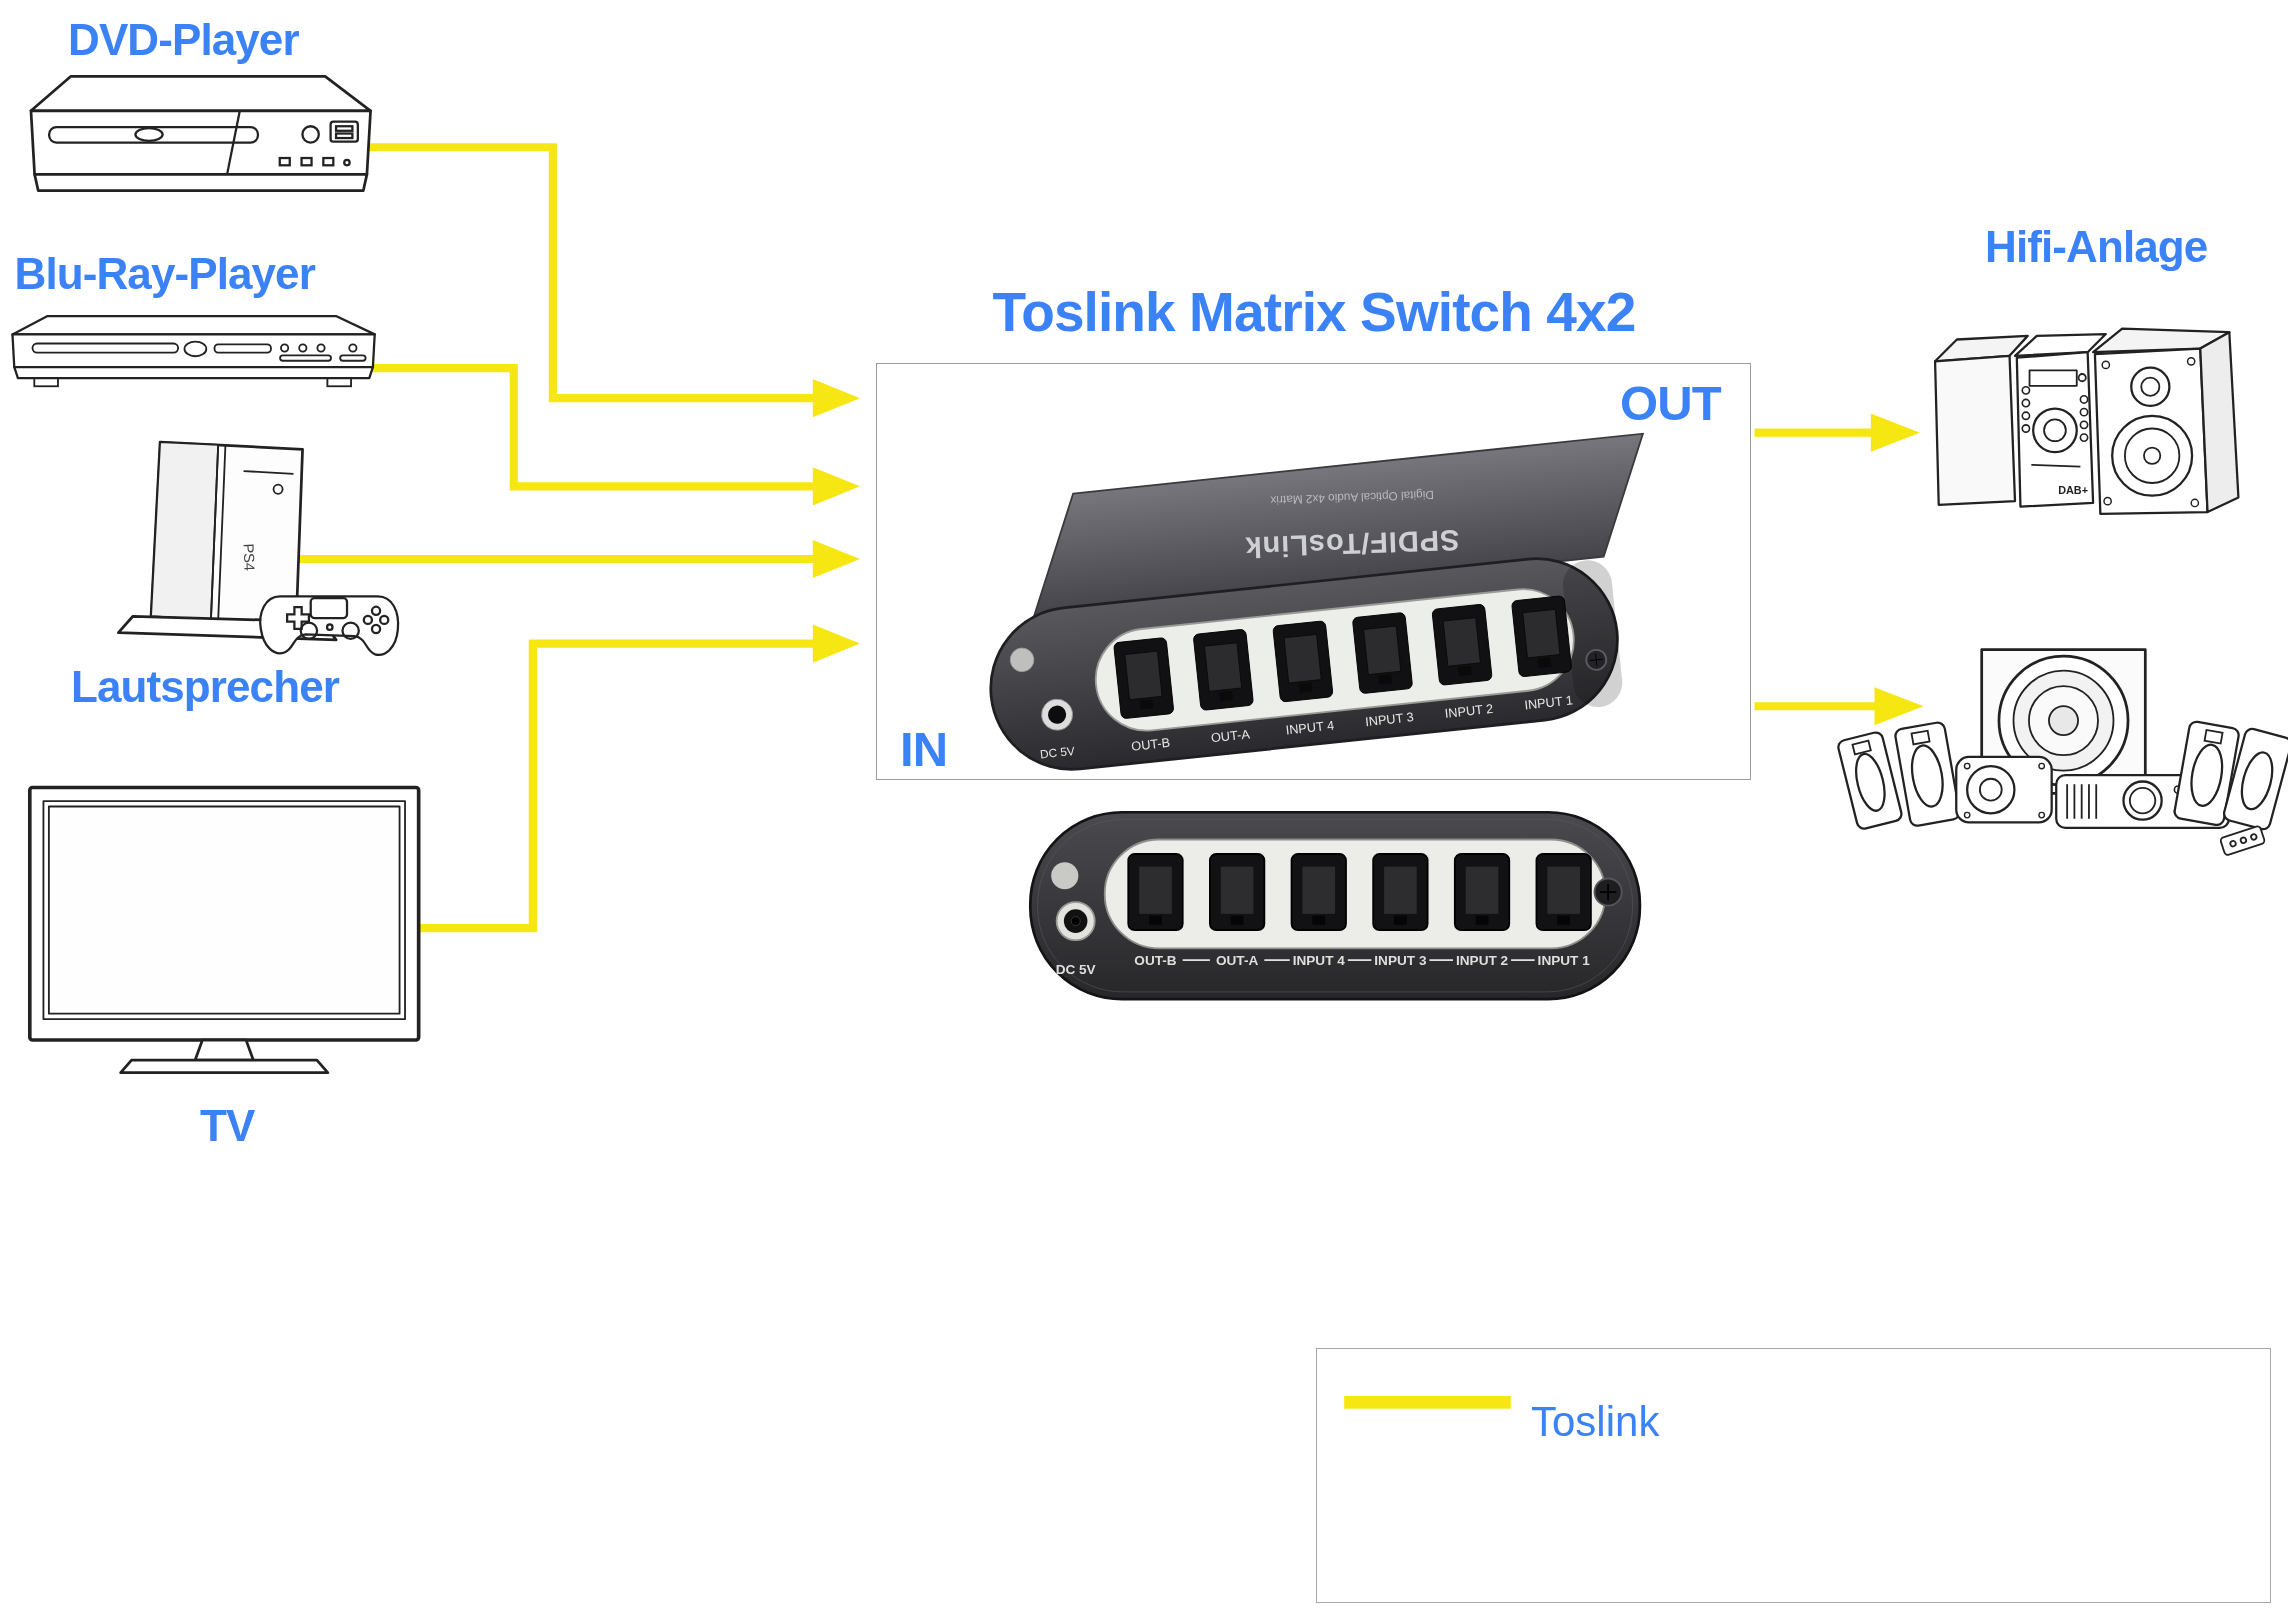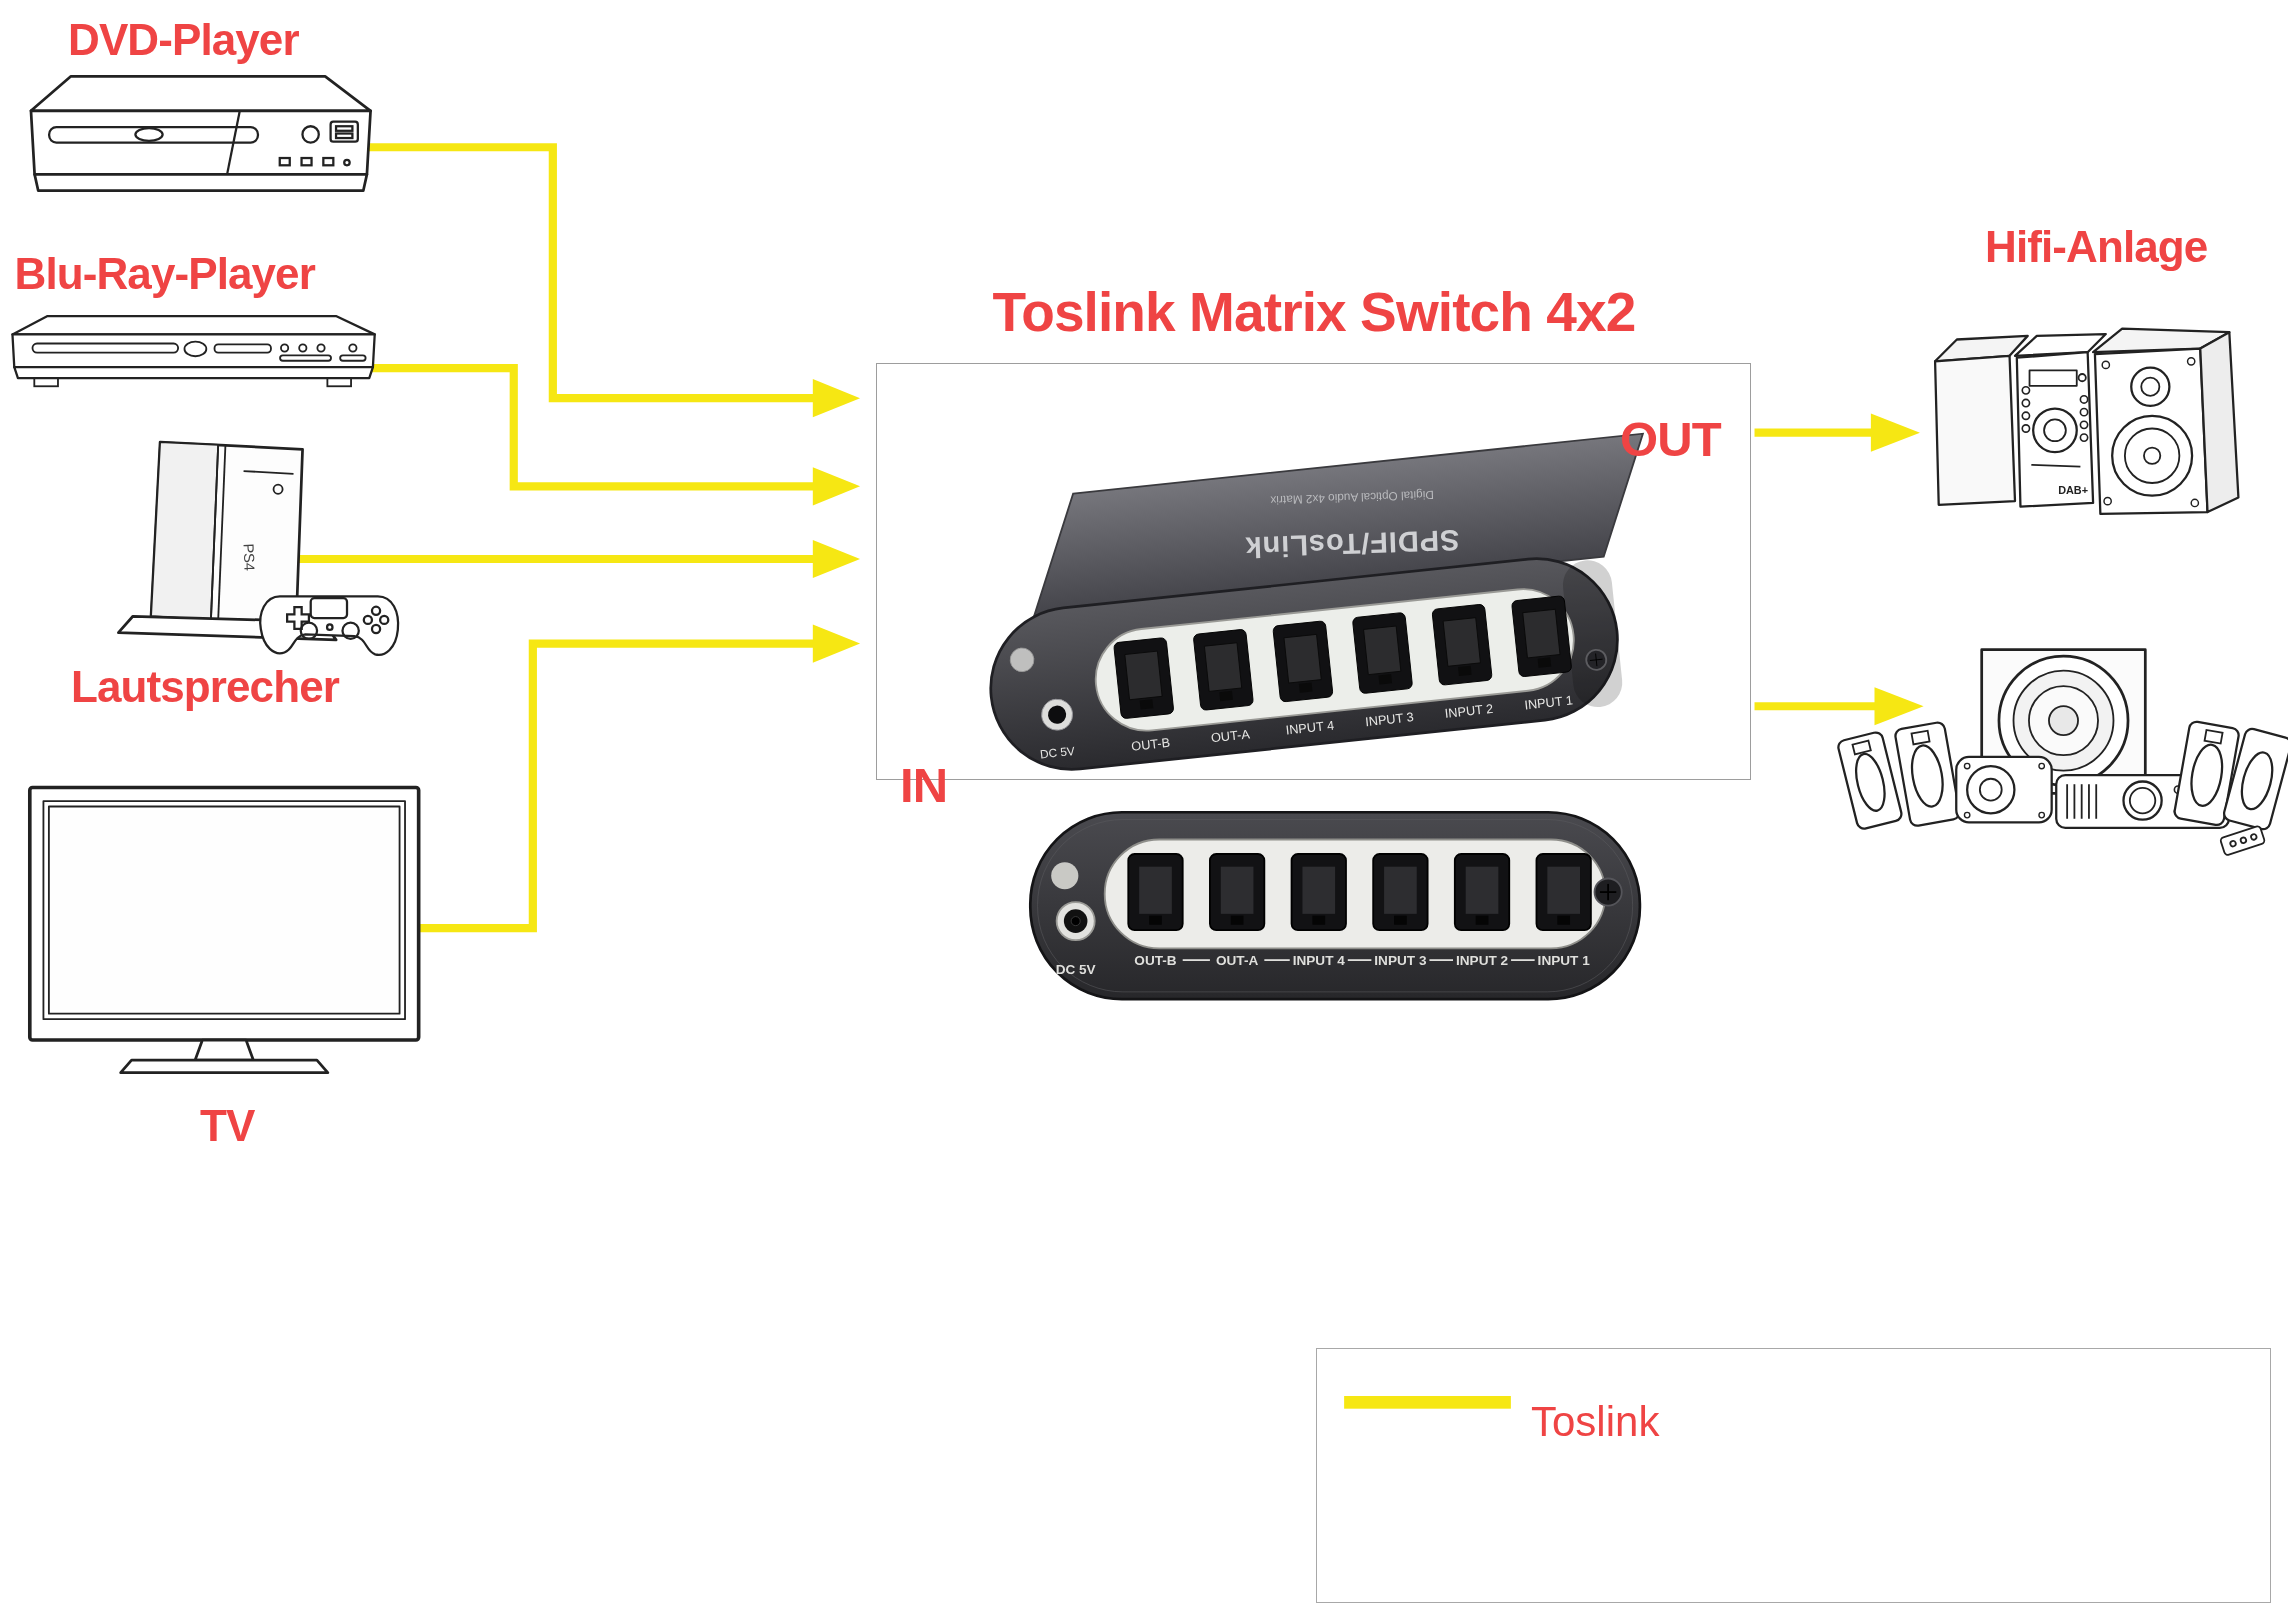--- a/index.html
+++ b/index.html
@@ -1,21 +1,21 @@
 <!DOCTYPE html>
 <html style="font-size:14.5px"><head>
 <meta charset="utf-8">
 <style>
   html,body{margin:0;padding:0;background:#fff;}
   .canvas{position:relative;width:2291px;height:1618px;background:#ffffff;
           font-family:"Liberation Sans",sans-serif;overflow:hidden;}
-  .lbl{position:absolute;color:#ef4444;font-weight:bold;font-size:44px;
+  .lbl{position:absolute;color:#3b82f6;font-weight:bold;font-size:44px;
        letter-spacing:-0.9px;white-space:nowrap;z-index:5;}
   .lbl-title{font-size:55px;width:876px;text-align:center;}
-  .lbl-io{font-size:49px;margin-top:36px;}
+  .lbl-io{font-size:49px;}
   .lbl-legend{font-weight:normal;font-size:42px;letter-spacing:0;}
   .lbl-two-line{text-align:center;width:345px;line-height:65px;}
   .frame{position:absolute;border:1.8px solid #9d9d9d;background:transparent;z-index:0;}
   .cables{position:absolute;left:0;top:0;z-index:1;}
   .dev{position:absolute;z-index:2;}
   svg text{font-family:"Liberation Sans",sans-serif;}
 </style>
 </head>
 <body>
 

